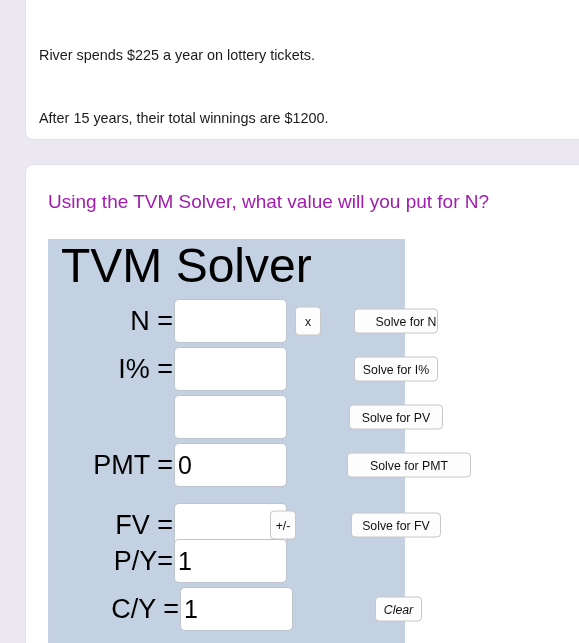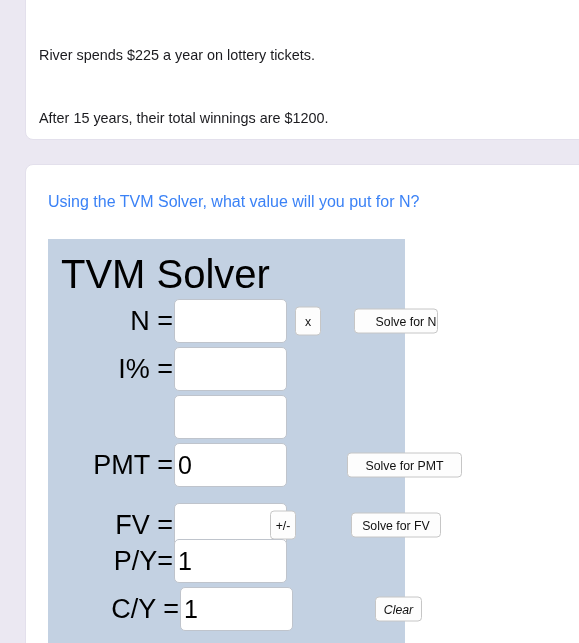--- a/index.html
+++ b/index.html
@@ -57,42 +57,42 @@
   }
   .problem-gap {
     height: 21px;
   }
 
   
   .question-prompt {
     position: absolute;
     left: 22px;
     top: 27px;
-    color: #3b82f6;
-    font-size: 16px;
+    color: #a21caf;
+    font-size: 19px;
     line-height: 20px;
     white-space: nowrap;
   }
 
   
   #tvm-panel {
     position: absolute;
     left: 22px;
     top: 74px;
     width: 357px;
     height: 446px;
     background: #c3d1e2;
     box-sizing: border-box;
   }
 
   #tvm-title {
     position: absolute;
     left: 13px;
-    top: 11px;
-    font-size: 40px;
+    top: 3px;
+    font-size: 48px;
     line-height: 48px;
     color: #000000;
     white-space: nowrap;
     font-weight: normal;
     margin: 0;
   }
 
   .tvm-row {
     position: absolute;
     left: 0;
@@ -170,21 +170,21 @@
     height: 25px;
     padding: 0 8px;
     display: flex;
     align-items: center;
     justify-content: center;
   }
 
   #btn-solve-n   { left: 306px; width: 84px; padding-left: 28px; }
   #btn-solve-i   { left: 306px; width: 84px; }
   #btn-solve-pv  { left: 301px; width: 94px; }
-  #btn-solve-pmt { left: 299px; width: 115px; }
+  #btn-solve-pmt { left: 299px; width: 124px; }
   #btn-solve-fv  { left: 303px; width: 90px; }
   #btn-clear     { left: 321px; width: 47px; font-style: italic; }
 
   .btn-sign-fv { left: 222px; }
 </style>
 </head>
 <body>
 
 <div id="page">
 
@@ -210,24 +210,26 @@
       <div class="tvm-row" id="row-n">
         <span class="tvm-label">N =</span>
         <input class="tvm-input" type="text" value="" style="">
         <button class="btn btn-sign" id="btn-sign-n">x</button>
         <button class="btn btn-solve" id="btn-solve-n">Solve for N</button>
       </div>
 
       <div class="tvm-row" id="row-i">
         <span class="tvm-label">I% =</span>
         <input class="tvm-input" type="text" value="" style="">
+        <button class="btn btn-solve" id="btn-solve-i">Solve for I%</button>
       </div>
 
       <div class="tvm-row" id="row-pv">
         <input class="tvm-input" type="text" value="" style="">
+        <button class="btn btn-solve" id="btn-solve-pv">Solve for PV</button>
       </div>
 
       <div class="tvm-row" id="row-pmt">
         <span class="tvm-label">PMT =</span>
         <input class="tvm-input" type="text" value="0" style="">
         <button class="btn btn-solve" id="btn-solve-pmt">Solve for PMT</button>
       </div>
 
       <div class="tvm-row" id="row-fv">
         <span class="tvm-label">FV =</span>

